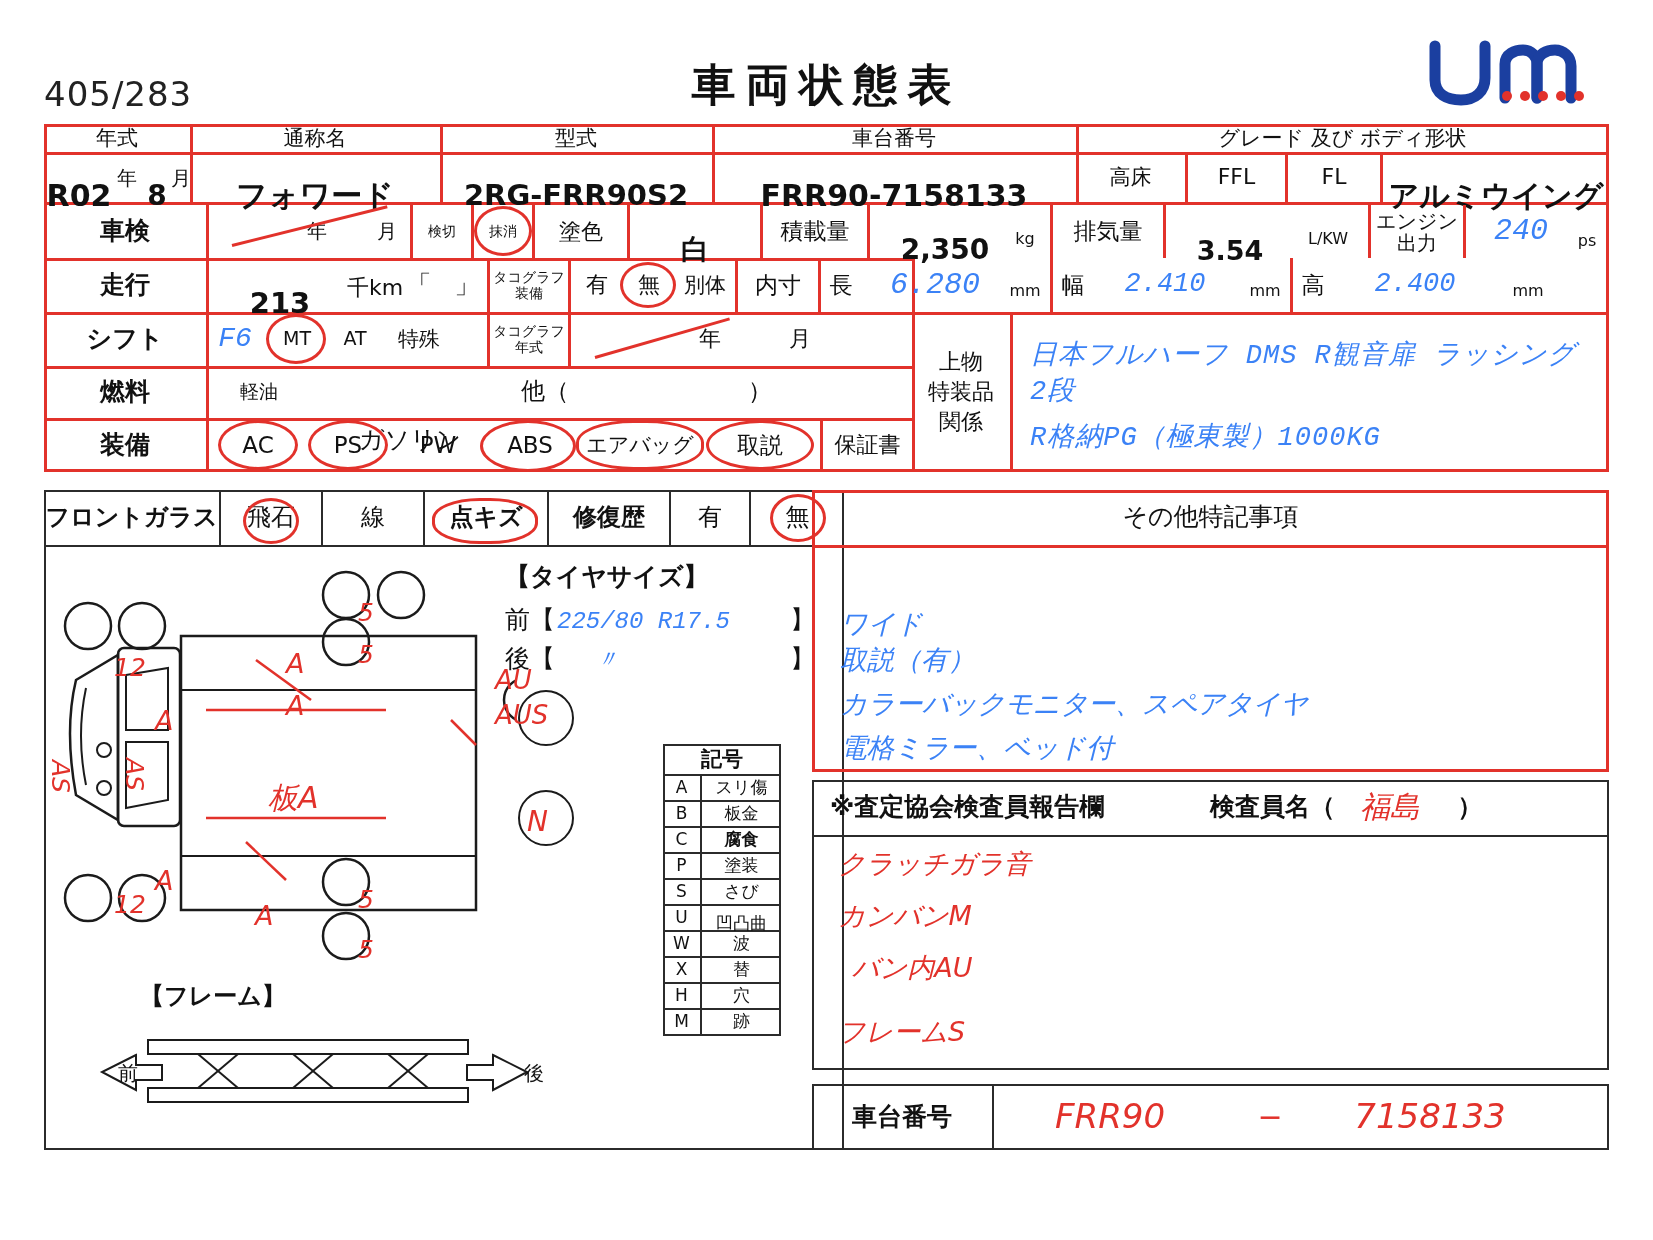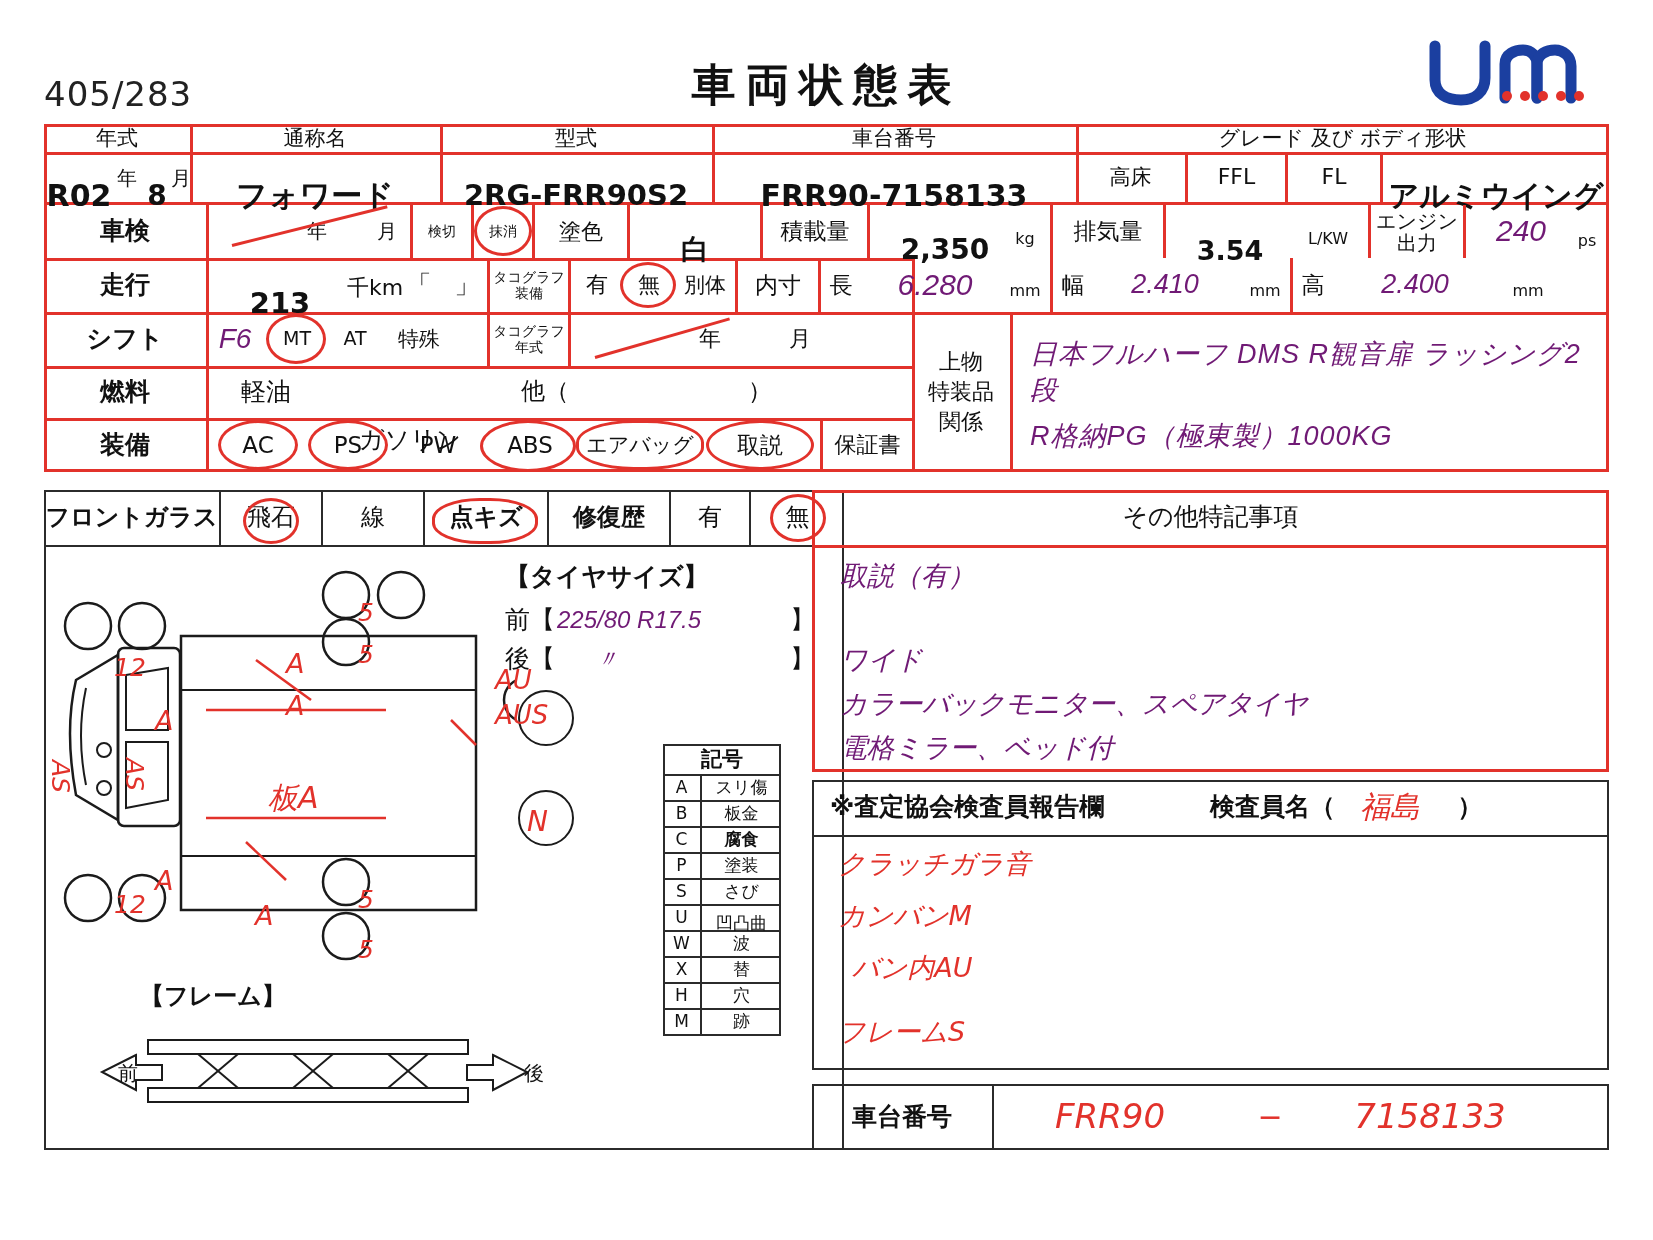--- a/index.html
+++ b/index.html
@@ -26,21 +26,21 @@
         font-size:21px;text-align:center;line-height:1.15;}
   .cell.bold{font-weight:bold;margin-top:19px;}
   .lbl{font-size:25px;font-weight:bold;}
   .small{font-size:16px;}
   .xsmall{font-size:14px;}
   .vline{position:absolute;background:#2b2b2b;width:1.5px;}
   .hline{position:absolute;background:#2b2b2b;height:1.5px;}
   .vline.red,.hline.red{background:#e2322b;}
 
   
-  .hw{font-family:Liberation Sans, sans-serif;color:#701a75;font-size:30px;font-style:italic;}
+  .hw{font-family:Liberation Mono, monospace;color:#3b82f6;font-size:30px;font-style:italic;}
   .hw-red{color:#e2322b;font-family:"DejaVu Sans", sans-serif;font-style:italic;}
   .ellipse{position:absolute;border:3px solid #e2322b;border-radius:50%;box-sizing:border-box;}
   .strike{position:absolute;background:#e2322b;height:3px;transform-origin:left center;}
 
   
   .dgm{position:absolute;}
   svg{display:block;}
 </style>
 </head>
 <body>
@@ -175,21 +175,21 @@
   <div class="cell" style="left:384px;top:312px;width:70px;height:54px;font-size:21px;">特殊</div>
   <div class="vline red" style="left:487px;top:312px;height:54px;width:3px;"></div>
   <div class="cell xsmall" style="left:490px;top:312px;width:78px;height:54px;white-space:pre-line;line-height:1.15;">タコグラフ
 年式</div>
   <div class="vline red" style="left:568px;top:312px;height:54px;width:3px;"></div>
   <div class="cell" style="left:690px;top:312px;width:40px;height:54px;font-size:22px;">年</div>
   <div class="cell" style="left:780px;top:312px;width:40px;height:54px;font-size:22px;">月</div>
   <div class="strike" style="left:595px;top:356px;width:140px;transform:rotate(-16deg);"></div>
 
   <div class="cell lbl" style="left:44px;top:366px;width:162px;height:52px;">燃料</div>
-  <div class="cell" style="left:206px;top:366px;width:120px;height:52px;font-size:25px;">軽油</div>
+  <div class="cell" style="left:199px;top:366px;width:120px;height:52px;font-size:19px;">軽油</div>
   <div class="cell" style="left:345px;top:366px;width:130px;height:52px;font-size:25px;margin-top:48px;">ガソリン</div>
   <div class="cell" style="left:490px;top:366px;width:110px;height:52px;font-size:24px;">他（</div>
   <div class="cell" style="left:740px;top:366px;width:40px;height:52px;font-size:24px;">）</div>
 
   <div class="cell lbl" style="left:44px;top:418px;width:162px;height:54px;">装備</div>
   <div class="cell" style="left:215px;top:418px;width:86px;height:54px;font-size:23px;">AC</div>
   <div class="ellipse" style="left:218px;top:420px;width:80px;height:50px;"></div>
   <div class="cell" style="left:305px;top:418px;width:86px;height:54px;font-size:23px;">PS</div>
   <div class="ellipse" style="left:308px;top:420px;width:80px;height:50px;"></div>
   <div class="cell" style="left:395px;top:418px;width:86px;height:54px;font-size:23px;">PW</div>
@@ -355,22 +355,22 @@
       <line x1="340" y1="44" x2="300" y2="78" stroke="#1b1b1b" stroke-width="2"></line>
     </svg>
   </div>
   <div style="position:absolute;left:118px;top:1060px;font-size:20px;">前</div>
   <div style="position:absolute;left:524px;top:1060px;font-size:20px;">後</div>
 
   <div class="box redthick" style="left:812px;top:490px;width:797px;height:282px;"></div>
   <div class="hline red" style="left:812px;top:545px;width:797px;height:3px;"></div>
   <div class="cell" style="left:812px;top:490px;width:797px;height:55px;font-size:25px;">その他特記事項</div>
   <div style="position:absolute;left:840px;top:558px;width:740px;">
+    <div class="hw" style="font-size:27px;margin-top:48px;">ワイド</div>
     <div class="hw" style="font-size:27px;">取説（有）</div>
-    <div class="hw" style="font-size:27px;margin-top:48px;">ワイド</div>
     <div class="hw" style="font-size:27px;margin-top:8px;">カラーバックモニター、スペアタイヤ</div>
     <div class="hw" style="font-size:27px;margin-top:8px;">電格ミラー、ベッド付</div>
   </div>
 
   <div class="box" style="left:812px;top:780px;width:797px;height:290px;border:2px solid #2b2b2b;"></div>
   <div class="hline" style="left:812px;top:835px;width:797px;height:2px;"></div>
   <div class="cell" style="left:830px;top:780px;width:360px;height:55px;font-size:25px;font-weight:bold;justify-content:flex-start;">※査定協会検査員報告欄</div>
   <div class="cell" style="left:1210px;top:780px;width:190px;height:55px;font-size:25px;font-weight:bold;justify-content:flex-start;">検査員名（</div>
   <div class="cell hw-red" style="left:1330px;top:780px;width:120px;height:55px;font-size:30px;">福島</div>
   <div class="cell" style="left:1450px;top:780px;width:40px;height:55px;font-size:25px;font-weight:bold;">）</div>

